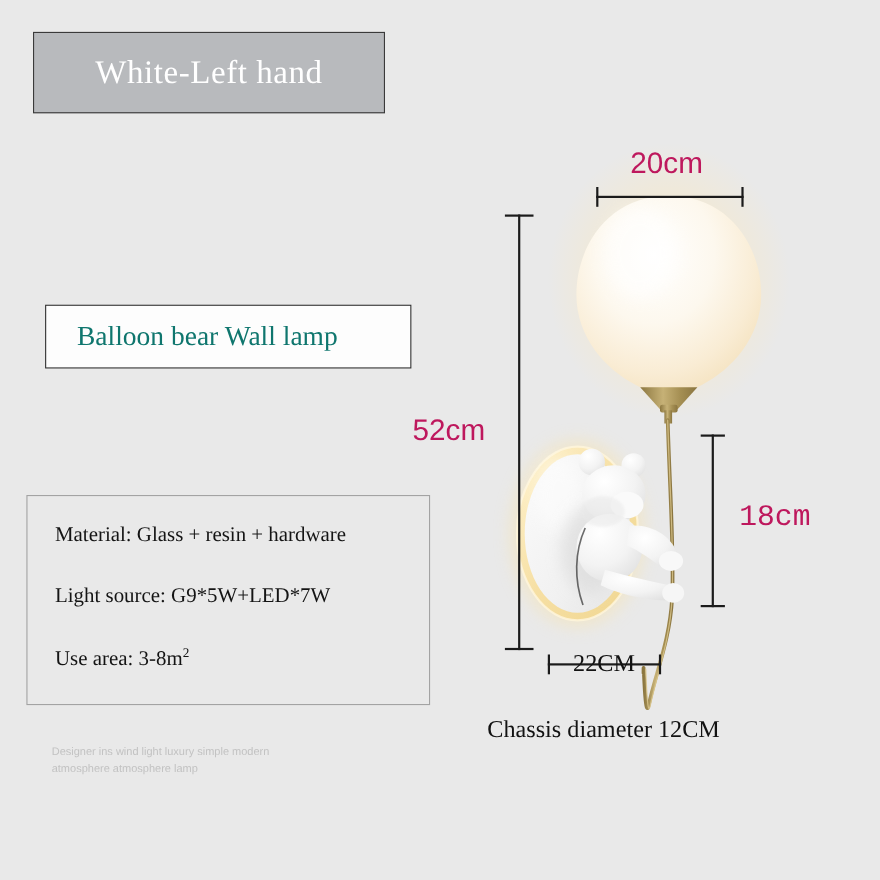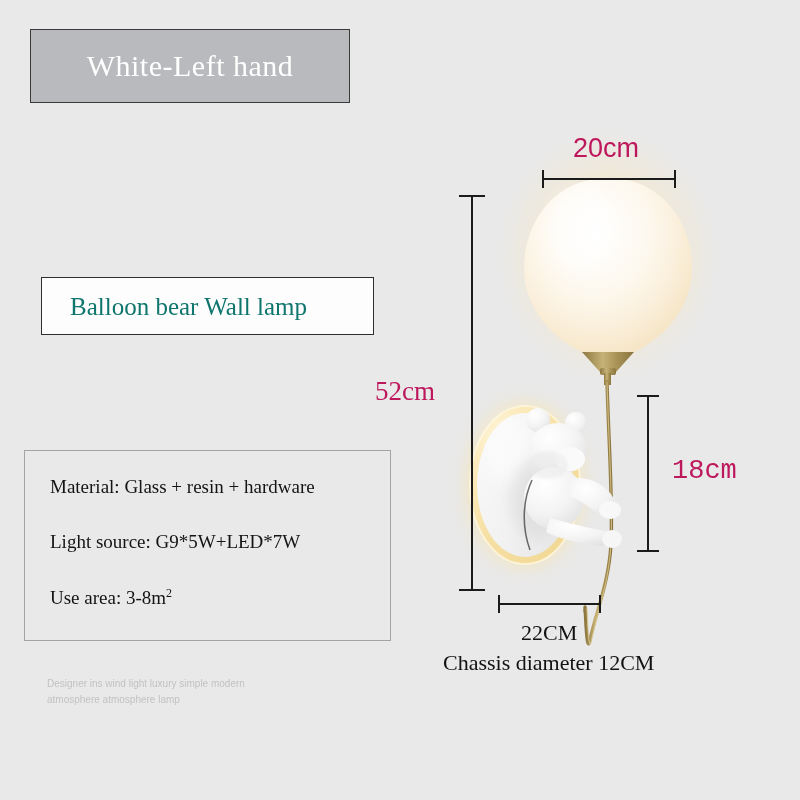--- a/index.html
+++ b/index.html
@@ -105,31 +105,31 @@
   
   .dim-label {
     position: absolute;
     font-family: "Liberation Sans", sans-serif;
     font-size: 27px;
     color: #be185d;
     line-height: 1;
     white-space: nowrap;
   }
   .dim-label-20 { left: 573px; top: 135px; }
-  .dim-label-52 { left: 375px; top: 378px; font-family: Liberation Serif, serif; }
+  .dim-label-52 { left: 375px; top: 378px; }
   .dim-label-18 { left: 672px; top: 458px; font-family: Liberation Mono, monospace; }
 
   .dim-serif {
     position: absolute;
     font-family: "Liberation Serif", serif;
     color: #121212;
     line-height: 1;
     white-space: nowrap;
   }
-  .dim-label-22 { left: 521px; top: 622px; font-size: 22px; }
+  .dim-label-22 { left: 521px; top: 592px; font-size: 22px; }
   .dim-label-chassis { left: 443px; top: 652px; font-size: 22px; }
 
   .dim-line {
     position: absolute;
     background: #1b1b1b;
   }
   
   .dl-20-main { left: 542px; top: 178px; width: 134px; height: 2px; }
   .dl-20-tick-l { left: 542px; top: 170px; width: 2px; height: 18px; }
   .dl-20-tick-r { left: 674px; top: 170px; width: 2px; height: 18px; }

